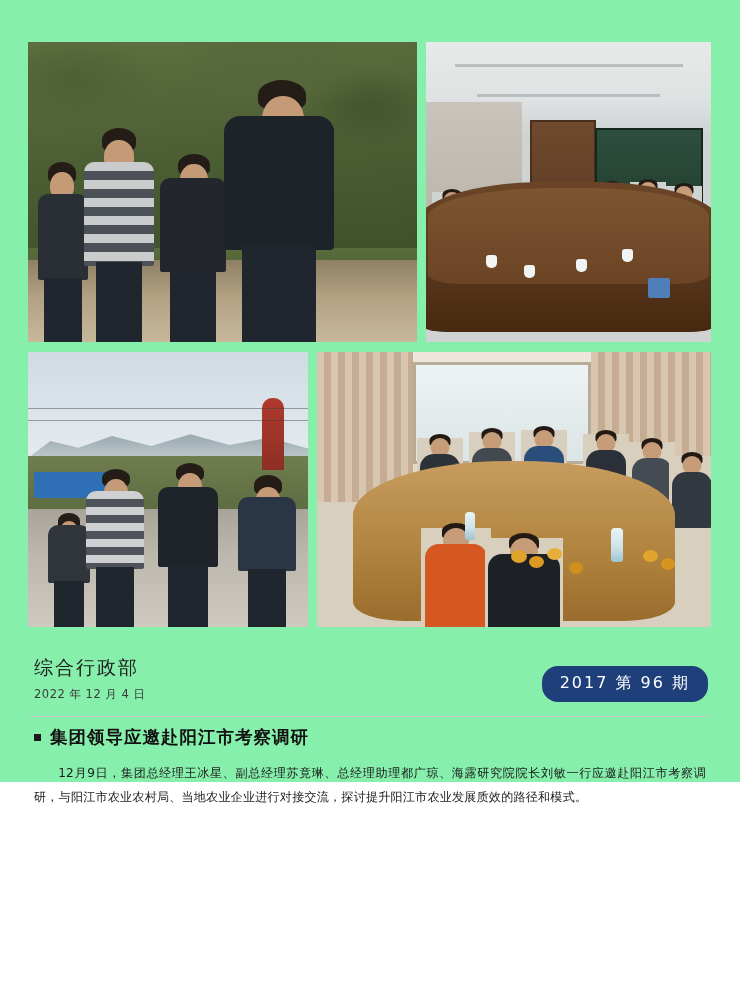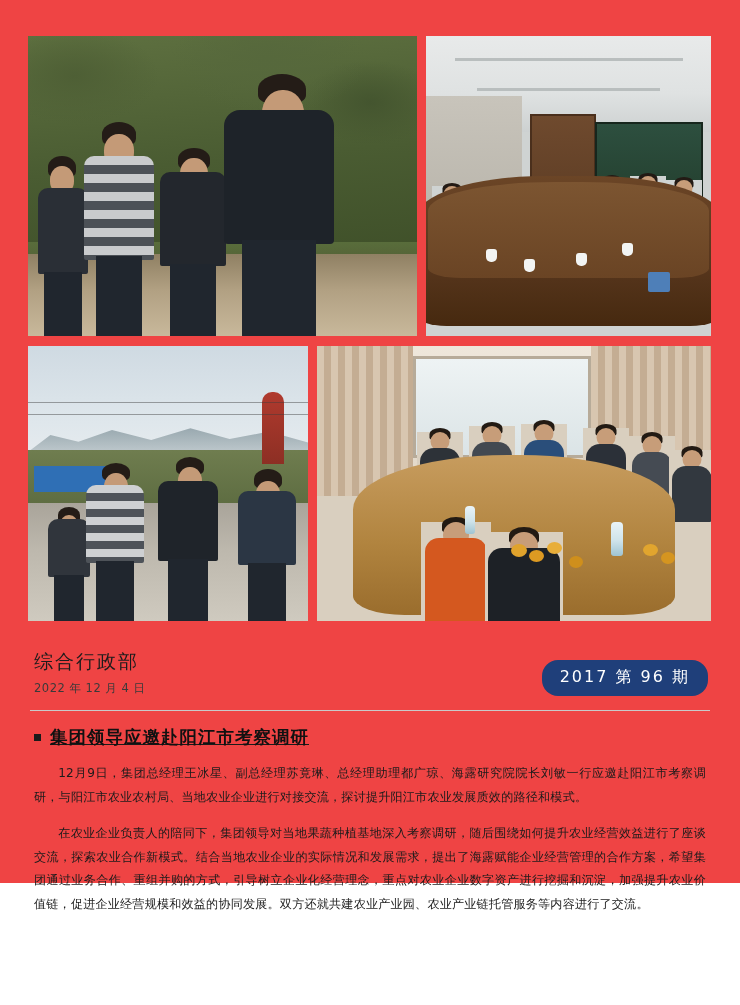--- a/index.html
+++ b/index.html
@@ -10,24 +10,24 @@
   body {
     width: 740px;
     height: 1005px;
     font-family: "Liberation Sans", sans-serif;
     color: #1a1a1a;
     overflow: hidden;
   }
   .page {
     position: relative;
     width: 740px;
-    height: 883px;
-    background: #ef4444;
+    height: 782px;
+    background: #86efac;
     box-sizing: border-box;
-    padding: 6px 28px;
+    padding: 12px 28px;
   }
 
   
   .photo-grid {
     position: relative;
     padding-top: 30px;
   }
   .photo-row {
     display: flex;
     gap: 9px;
@@ -230,22 +230,21 @@
     background: #c9c9c9;
     margin: 14px 2px 0 2px;
   }
 
   
   .article { padding: 0 6px; }
   .headline {
     display: flex;
     align-items: center;
     gap: 9px;
-    margin-top: 14px;
-    text-decoration: underline;
+    margin-top: 8px;
   }
   .headline .bullet {
     width: 7px; height: 7px; background: #1a1a1a; display: inline-block;
     flex: none;
   }
   .headline-text {
     font-family: "DejaVu Sans", sans-serif;
     font-size: 17.5px;
     font-weight: bold;
     letter-spacing: 1px;
@@ -475,16 +474,15 @@
 
   <div class="rule"></div>
 
   <div class="article">
     <div class="headline">
       <span class="bullet"></span>
       <span class="headline-text">集团领导应邀赴阳江市考察调研</span>
     </div>
 
     <p class="para">12月9日，集团总经理王冰星、副总经理苏竟琳、总经理助理都广琼、海露研究院院长刘敏一行应邀赴阳江市考察调研，与阳江市农业农村局、当地农业企业进行对接交流，探讨提升阳江市农业发展质效的路径和模式。</p>
-    <p class="para">在农业企业负责人的陪同下，集团领导对当地果蔬种植基地深入考察调研，随后围绕如何提升农业经营效益进行了座谈交流，探索农业合作新模式。结合当地农业企业的实际情况和发展需求，提出了海露赋能企业经营管理的合作方案，希望集团通过业务合作、重组并购的方式，引导树立企业化经营理念，重点对农业企业数字资产进行挖掘和沉淀，加强提升农业价值链，促进企业经营规模和效益的协同发展。双方还就共建农业产业园、农业产业链托管服务等内容进行了交流。</p>
   </div>
 
 </div>
 
 </body></html>

